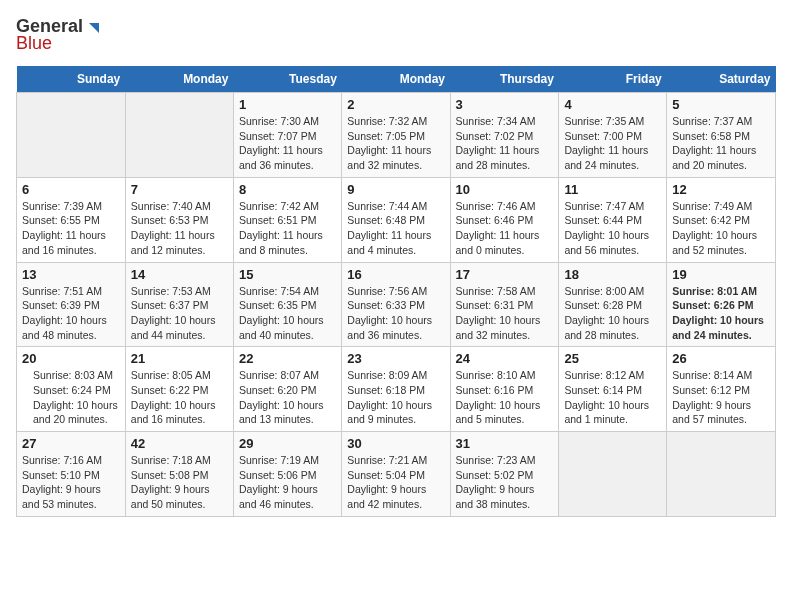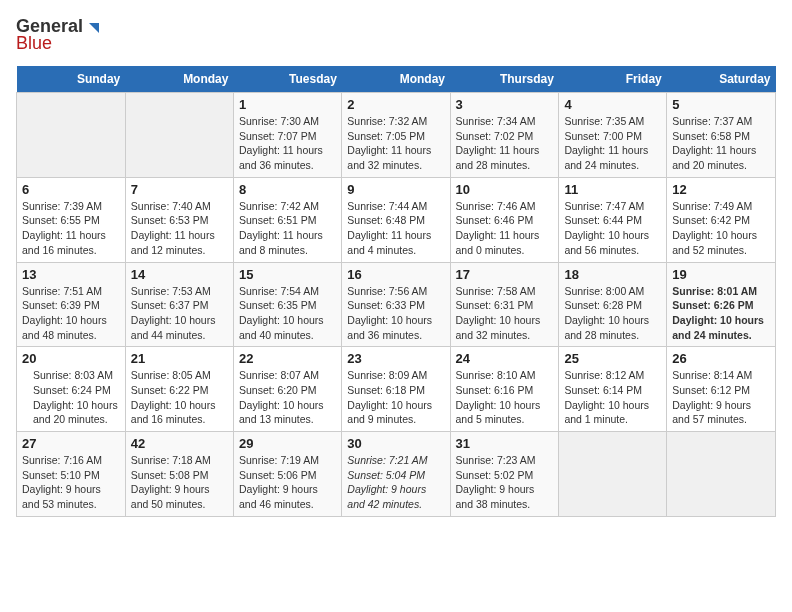--- a/index.html
+++ b/index.html
@@ -285,21 +285,21 @@
 Daylight: 9 hours and 50 minutes.</div>
         </td>
         <td>
           <div class="day-number">29</div>
           <div class="day-info" style="white-space: pre-line;">Sunrise: 7:19 AM
 Sunset: 5:06 PM
 Daylight: 9 hours and 46 minutes.</div>
         </td>
         <td>
           <div class="day-number">30</div>
-          <div class="day-info" style="white-space: pre-line; font-style: italic;">Sunrise: 7:21 AM
+          <div class="day-info" style="white-space: pre-line;">Sunrise: 7:21 AM
 Sunset: 5:04 PM
 Daylight: 9 hours and 42 minutes.</div>
         </td>
         <td>
           <div class="day-number">31</div>
           <div class="day-info" style="white-space: pre-line;">Sunrise: 7:23 AM
 Sunset: 5:02 PM
 Daylight: 9 hours and 38 minutes.</div>
         </td>
         <td class="empty-cell"></td>

